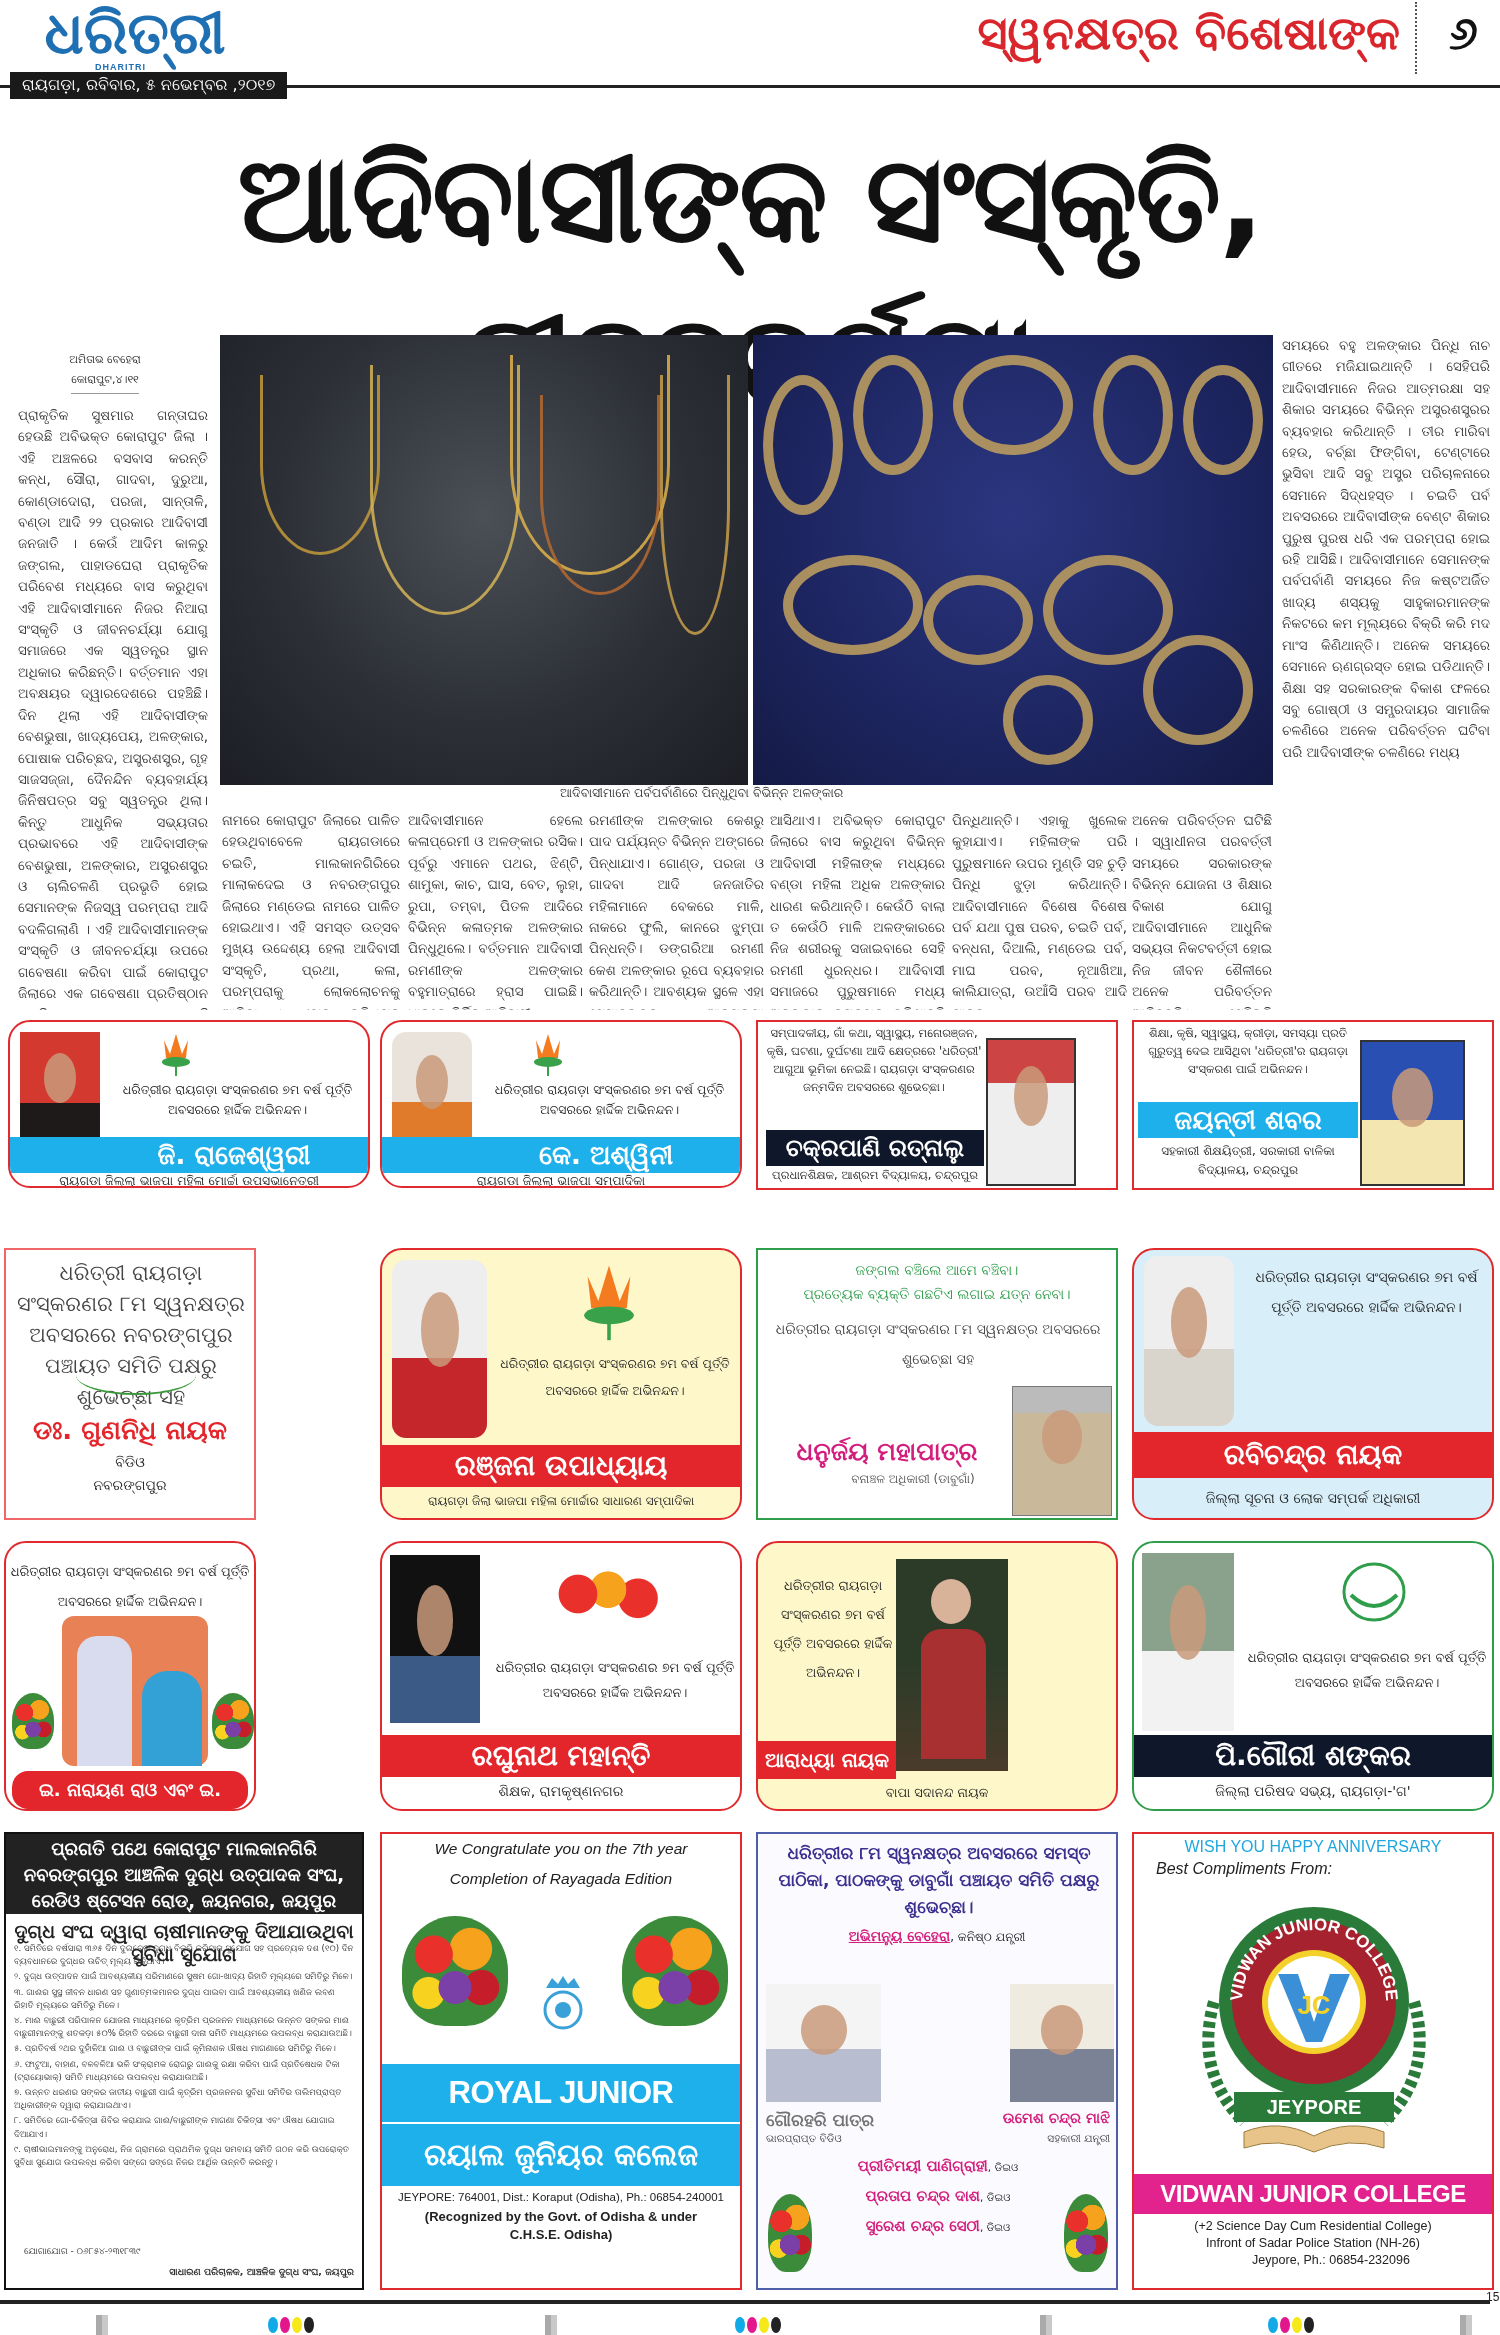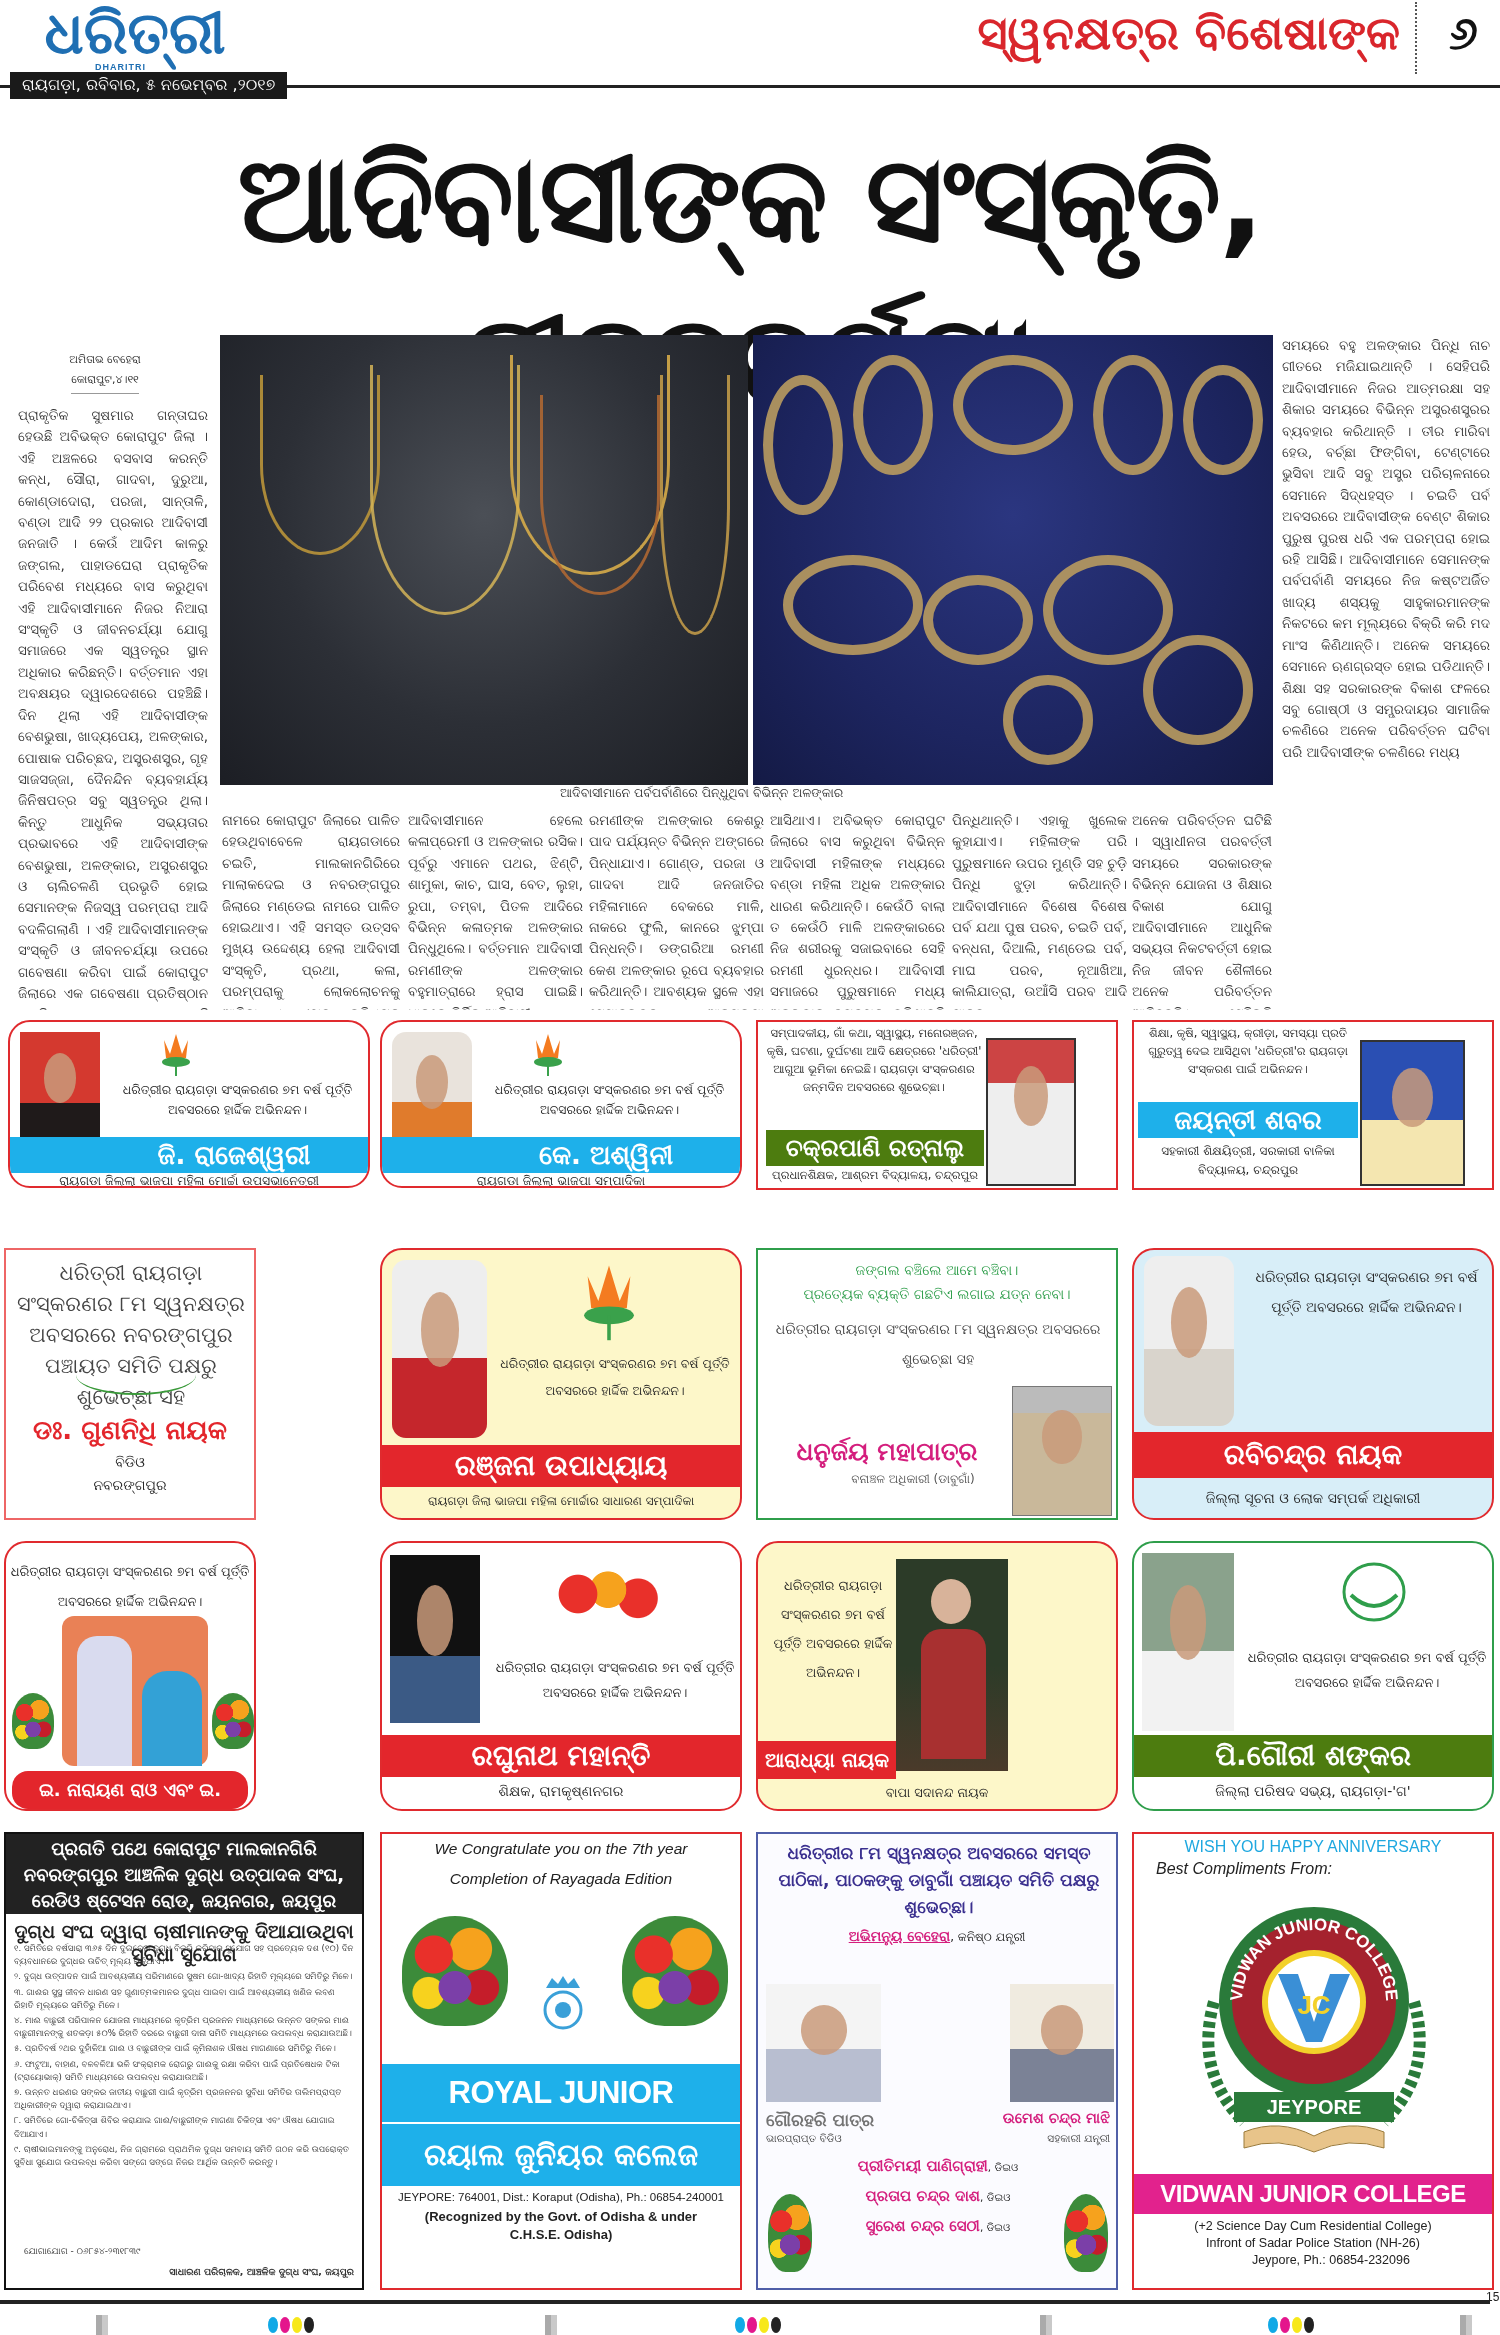--- a/index.html
+++ b/index.html
@@ -30,21 +30,21 @@
   .sq-green { border: 2px solid #2f9e4b; }
   .round-green { border: 2px solid #2f9e4b; border-radius: 22px; }
   .sq-blue { border: 2px solid #4f5ea8; }
   .photo { position: absolute; background: linear-gradient(160deg,#8a6d5b,#5a4438); }
   .photo.face::after { content: ""; position: absolute; left: 30%; top: 18%; width: 40%; height: 42%; border-radius: 50%; background: #c99a7a; opacity: .85; }
   .lotus { position: absolute; width: 60px; height: 70px; }
   .ad-text { position: absolute; text-align: center; font-size: 14.5px; line-height: 26px; color: #222; }
   .band { position: absolute; left: 0; right: 0; text-align: center; color: #fff; font-weight: bold; }
   .band.blue { background: #1eb0ea; }
   .band.red { background: #e3262c; }
-  .band.green { background: #4d7c0f; }
+  .band.green { background: #0f172a; }
   .subtitle { position: absolute; left: 0; right: 0; text-align: center; font-size: 14.5px; color: #222; }
   .flowers { position: absolute; border-radius: 50% 50% 40% 40%; background: radial-gradient(circle at 30% 35%, #e9302a 0 18%, transparent 19%), radial-gradient(circle at 65% 30%, #f6a21d 0 20%, transparent 21%), radial-gradient(circle at 50% 65%, #7b3fa8 0 18%, transparent 19%), radial-gradient(circle at 25% 70%, #f7d21e 0 14%, transparent 15%), radial-gradient(circle at 75% 65%, #c51d2a 0 16%, transparent 17%), #3c8b3a; }
   
   #rule-bottom { left: 0; top: 2300px; width: 1490px; height: 4px; background: #222; }
   #folio { left: 1486px; top: 2290px; font: 12px "Liberation Sans", sans-serif; }
   .reg-sq { position: absolute; top: 2315px; width: 12px; height: 20px; background: linear-gradient(90deg,#aaa 50%,#c9c9c9 50%); }
   .cmyk { position: absolute; top: 2317px; display: flex; gap: 2px; }
   .cmyk span { width: 10px; height: 16px; border-radius: 50%; display: block; }
 </style>
 </head>

